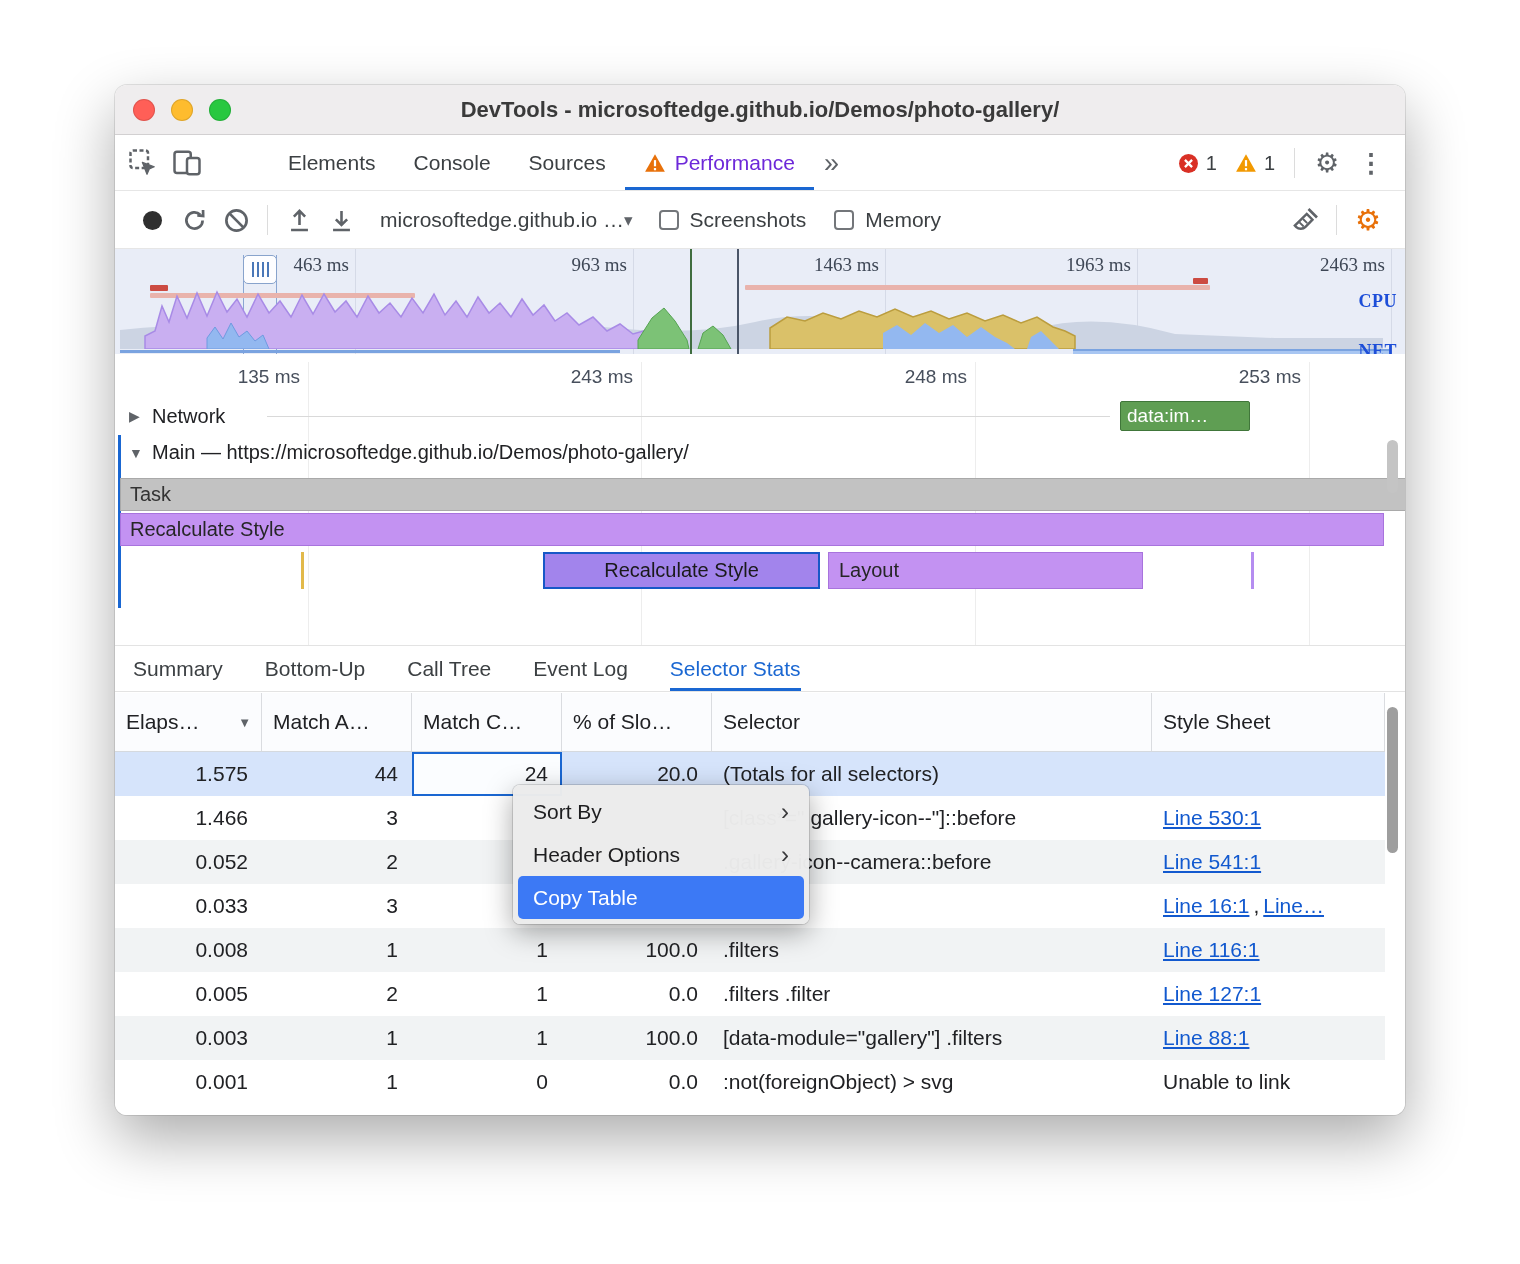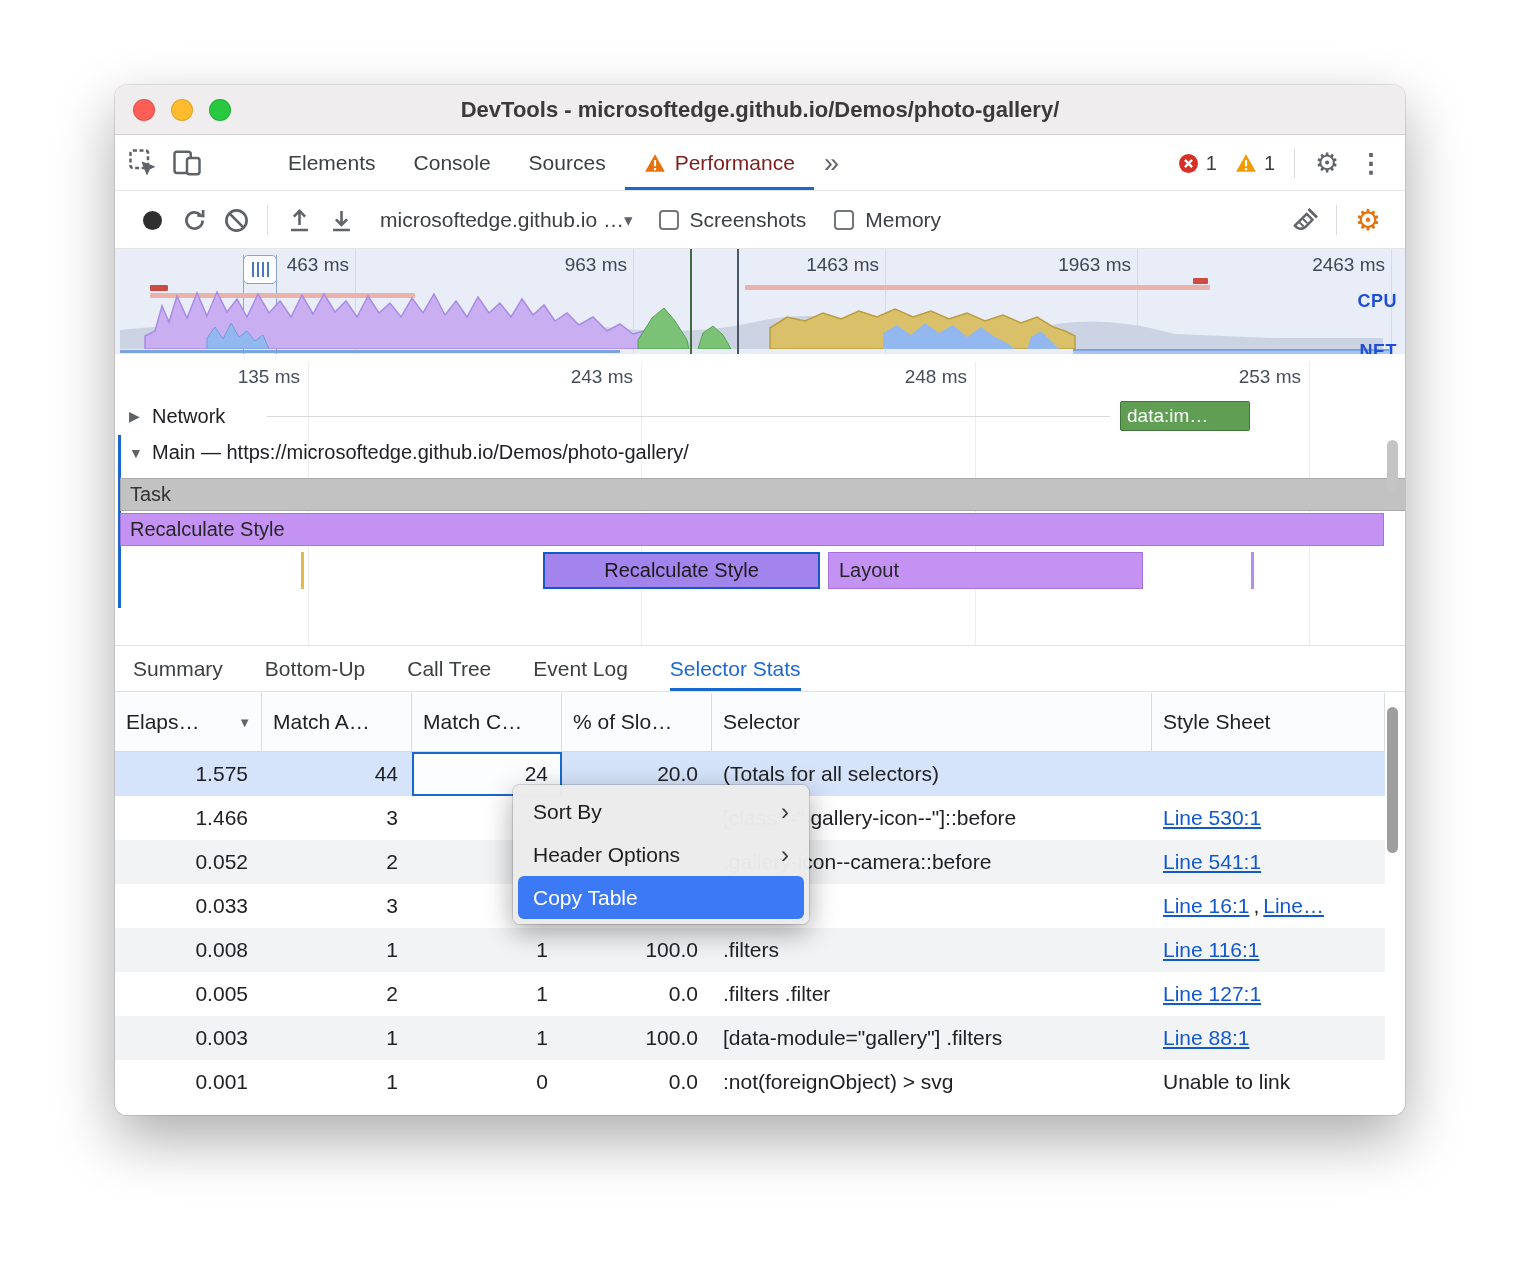--- a/index.html
+++ b/index.html
@@ -16,21 +16,21 @@
   .light{width:22px;height:22px;border-radius:50%;box-shadow:inset 0 0 0 1px rgba(0,0,0,.12);}
   .light.red{background:#ff5f57;} .light.yellow{background:#febc2e;} .light.green{background:#28c840;}
   .wtitle{font-weight:bold;font-size:22px;color:#3a3a3a;}
 
   
   .tabbar{position:absolute;left:0;top:51px;width:100%;height:55px;display:flex;align-items:center;
           border-bottom:1px solid #e6e6e6;padding:0 12px 0 6px;background:#fff;}
   .iconbtn{width:44px;height:54px;display:flex;align-items:center;justify-content:center;cursor:pointer;}
   .tab{height:54px;display:flex;align-items:center;gap:9px;padding:0 19px;font-size:21px;color:#3c4043;cursor:pointer;}
   .tab.first{margin-left:60px;}
-  .tab.active{color:#7f1d1d;box-shadow:inset 0 -3px 0 #1a67d2;}
+  .tab.active{color:#6d28d9;box-shadow:inset 0 -3px 0 #1a67d2;}
   .more{font-size:27px;color:#5f6368;padding:0 10px;cursor:pointer;}
   .spacer{flex:1;}
   .badge{display:flex;align-items:center;gap:7px;font-size:20px;color:#3c4043;margin:0 9px;cursor:pointer;}
   .vdiv{width:1px;height:30px;background:#dcdcdc;margin:0 10px;}
   .glyph{font-size:27px;color:#5f6368;line-height:1;}
   .kebab{font-size:26px;font-weight:bold;color:#5f6368;letter-spacing:0;}
 
   
   .ptoolbar{position:absolute;left:0;top:107px;width:100%;height:57px;display:flex;align-items:center;
             border-bottom:1px solid #e6e6e6;padding:0 16px;background:#fff;}
@@ -39,21 +39,21 @@
   .histsel{display:flex;align-items:center;gap:0;margin-left:18px;font-size:21px;color:#3c4043;cursor:pointer;}
   .caret{font-size:17px;color:#5f6368;}
   .chk{display:flex;align-items:center;gap:11px;cursor:pointer;}
   .chk .box{width:20px;height:20px;border:2px solid #73767a;border-radius:4px;background:#fff;}
   .chk .lbl{font-size:21px;color:#3c4043;}
   .chk.s{margin-left:26px;} .chk.m{margin-left:28px;}
   .gcgroup{margin-left:auto;display:flex;align-items:center;}
   .gear-orange{font-size:29px;color:#e8710a;line-height:1;}
 
   
-  .overview{position:absolute;left:0;top:164px;width:100%;height:105px;background:#e9edf7;overflow:hidden;}
+  .overview{position:absolute;left:0;top:164px;width:100%;height:105px;background:#e9edf7;overflow:hidden;font-family:Liberation Serif, serif;}
   .ov-grid{position:absolute;top:0;width:1px;height:113px;background:rgba(40,60,100,.10);}
   .ov-label{position:absolute;top:5px;width:114px;text-align:right;font-size:19px;color:#3e4756;}
   .handle{position:absolute;left:128px;top:6px;width:34px;height:29px;background:#fdfdff;border:1px solid #88a3cc;
           border-radius:5px;display:flex;align-items:center;justify-content:center;gap:3px;cursor:ew-resize;}
   .handle i{display:block;width:2px;height:15px;background:#4a77b8;}
   .selline{position:absolute;top:6px;width:1px;height:107px;background:#8aa6d2;}
   .cpu-svg{position:absolute;left:0;top:37px;}
   .mark{position:absolute;border-radius:1px;}
   .mark.red{background:#cc4b42;} .mark.pink{background:#e9b3ac;}
   .ovtag{position:absolute;right:8px;font-size:18px;font-weight:bold;color:#1d4ed8;letter-spacing:.5px;}
@@ -104,21 +104,21 @@
   .cell.txt{padding-left:11px;}
   .cell.focused{box-shadow:inset 0 0 0 2px #1a67d2;background:#fbfdff;}
   .link{color:#1259cf;text-decoration:underline;cursor:pointer;}
   .sep{padding:0 4px;color:#202124;}
 
   
   .cmenu{position:absolute;left:398px;top:700px;width:296px;background:rgba(236,236,236,.98);border-radius:7px;
          box-shadow:0 8px 28px rgba(0,0,0,.35),0 0 0 1px rgba(0,0,0,.13);padding:5px;z-index:50;}
   .mitem{height:43px;display:flex;align-items:center;padding:0 15px;font-size:21px;color:#1d1d1f;border-radius:5px;cursor:pointer;}
   .mitem .chev{margin-left:auto;font-size:24px;color:#3a3a3c;}
-  .mitem.hl{background:#3c79f5;color:#fff;border-radius:6px;}
+  .mitem.hl{background:#3c79f5;color:#fff;}
 
   svg{display:block;}
 </style>
 </head>
 <body>
 
 <div class="window">
 
   <div class="titlebar">
     <div class="traffic">

